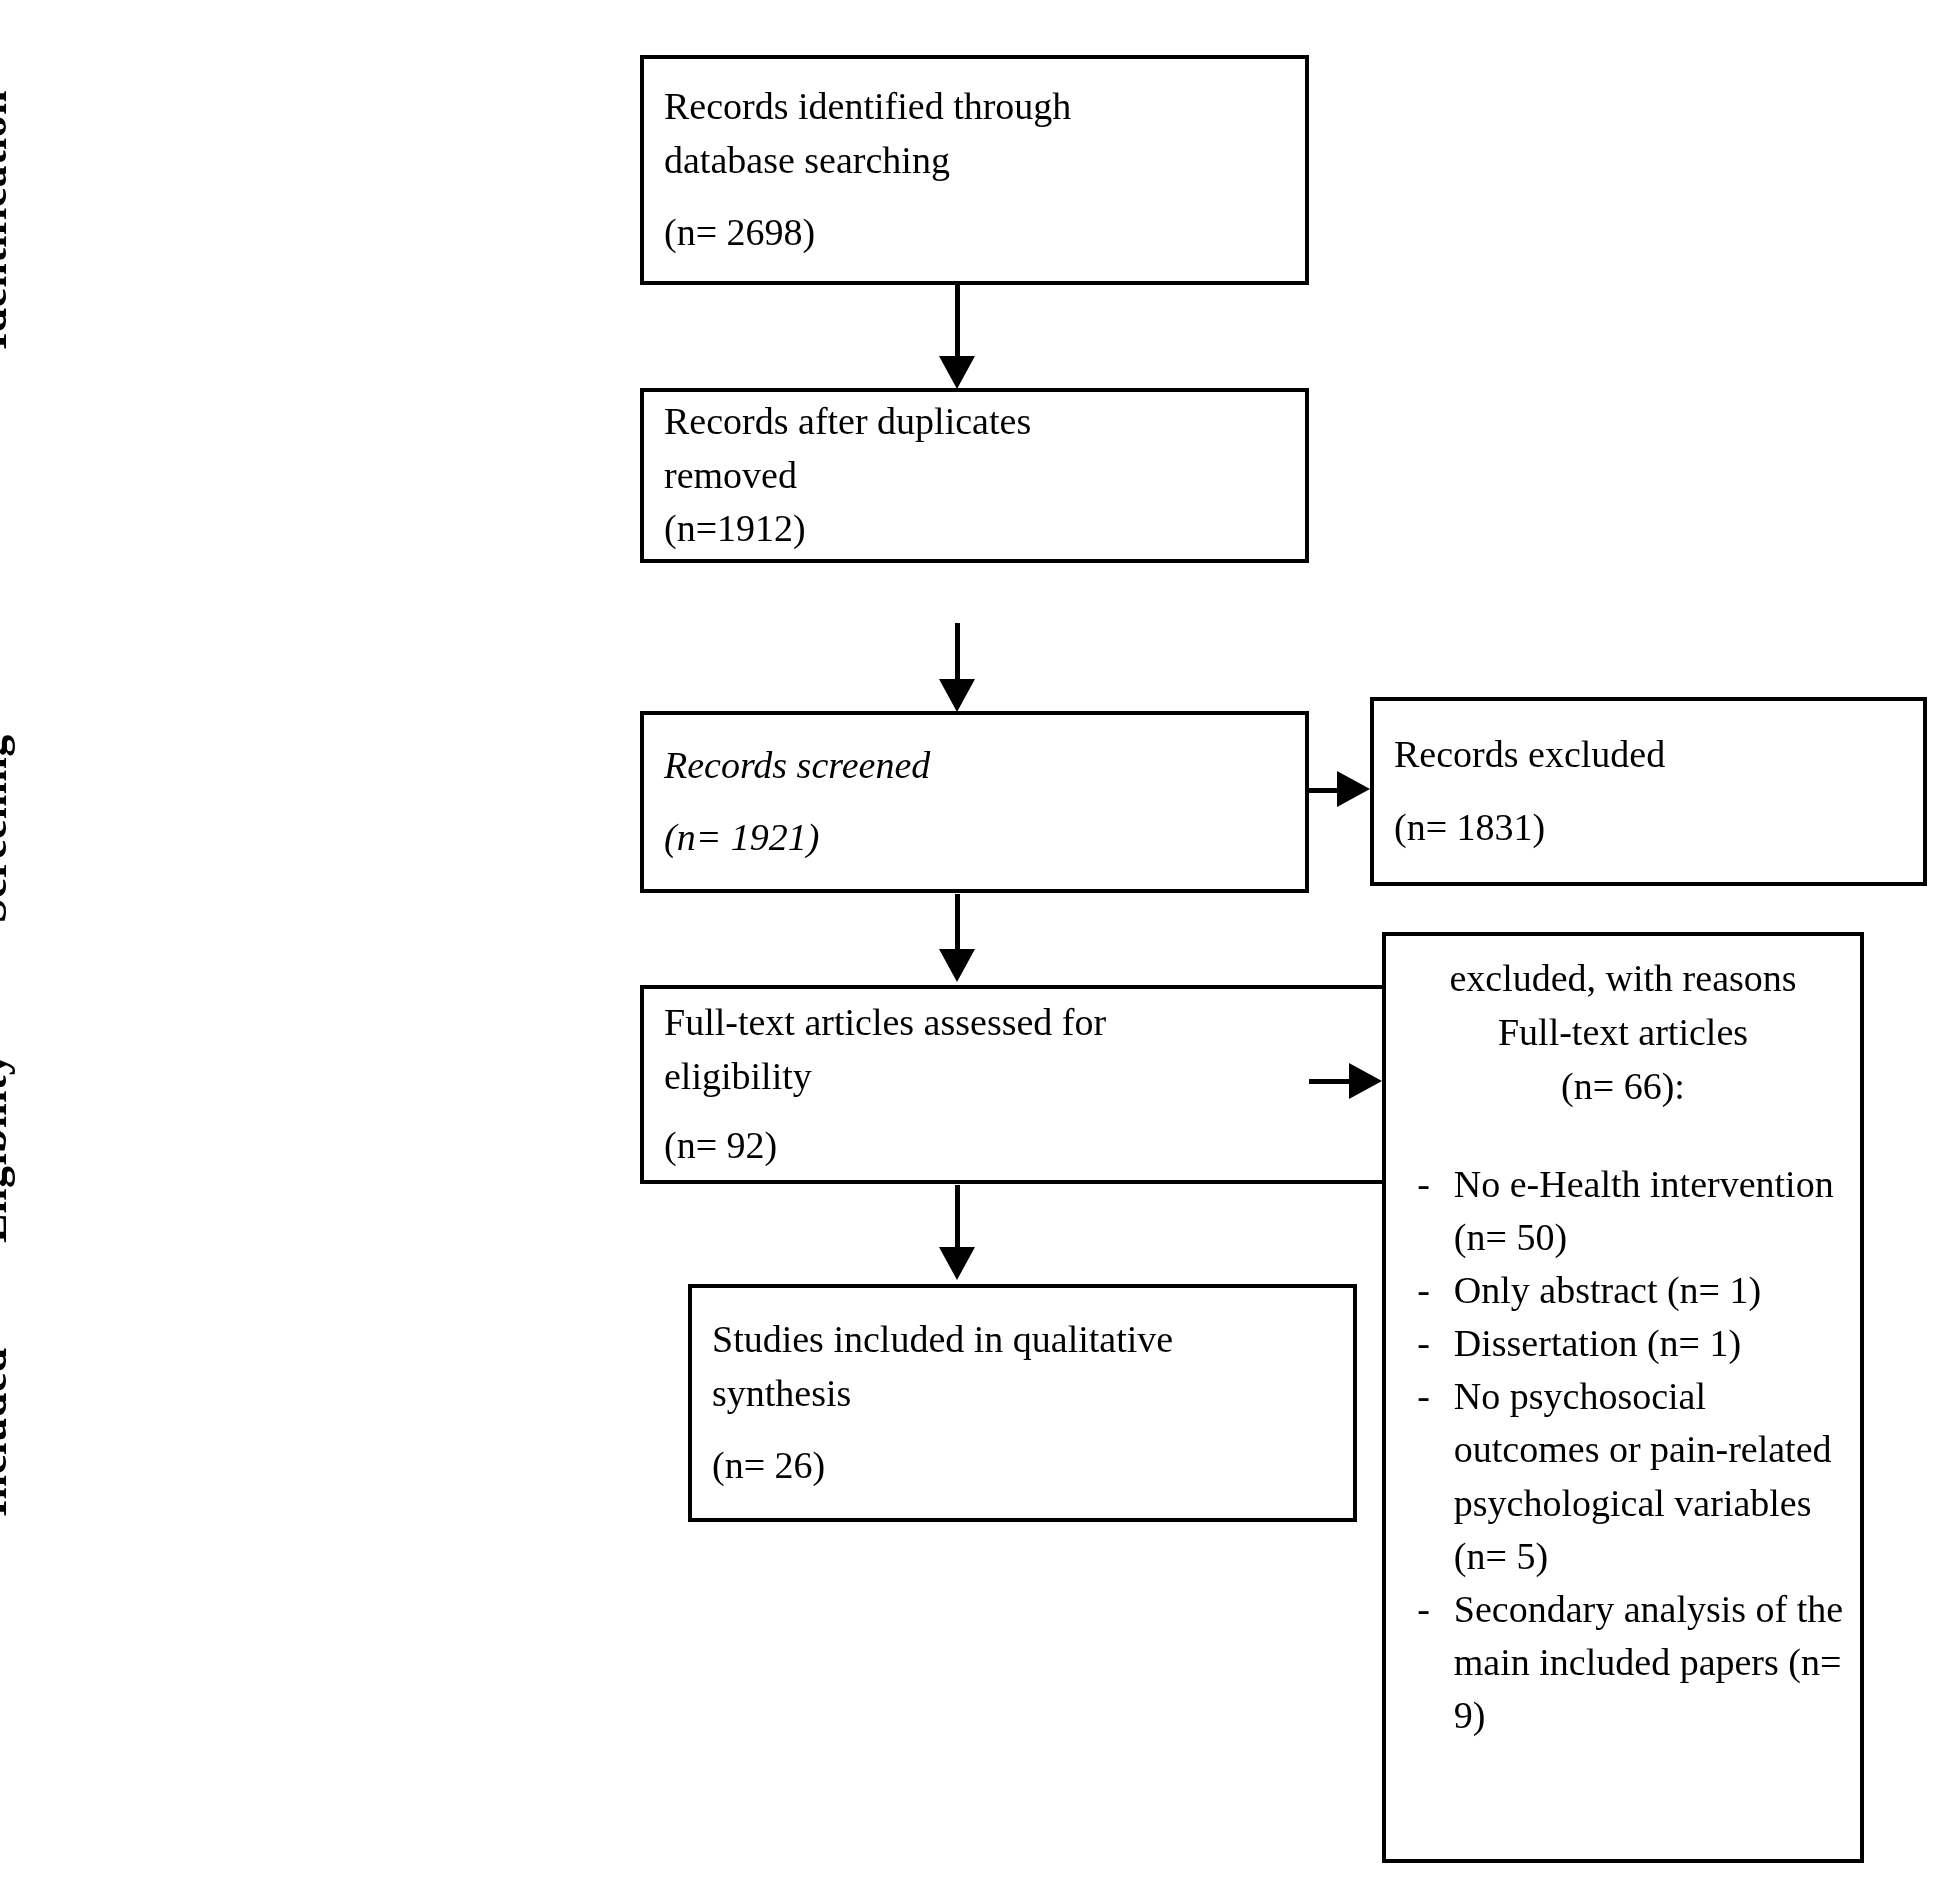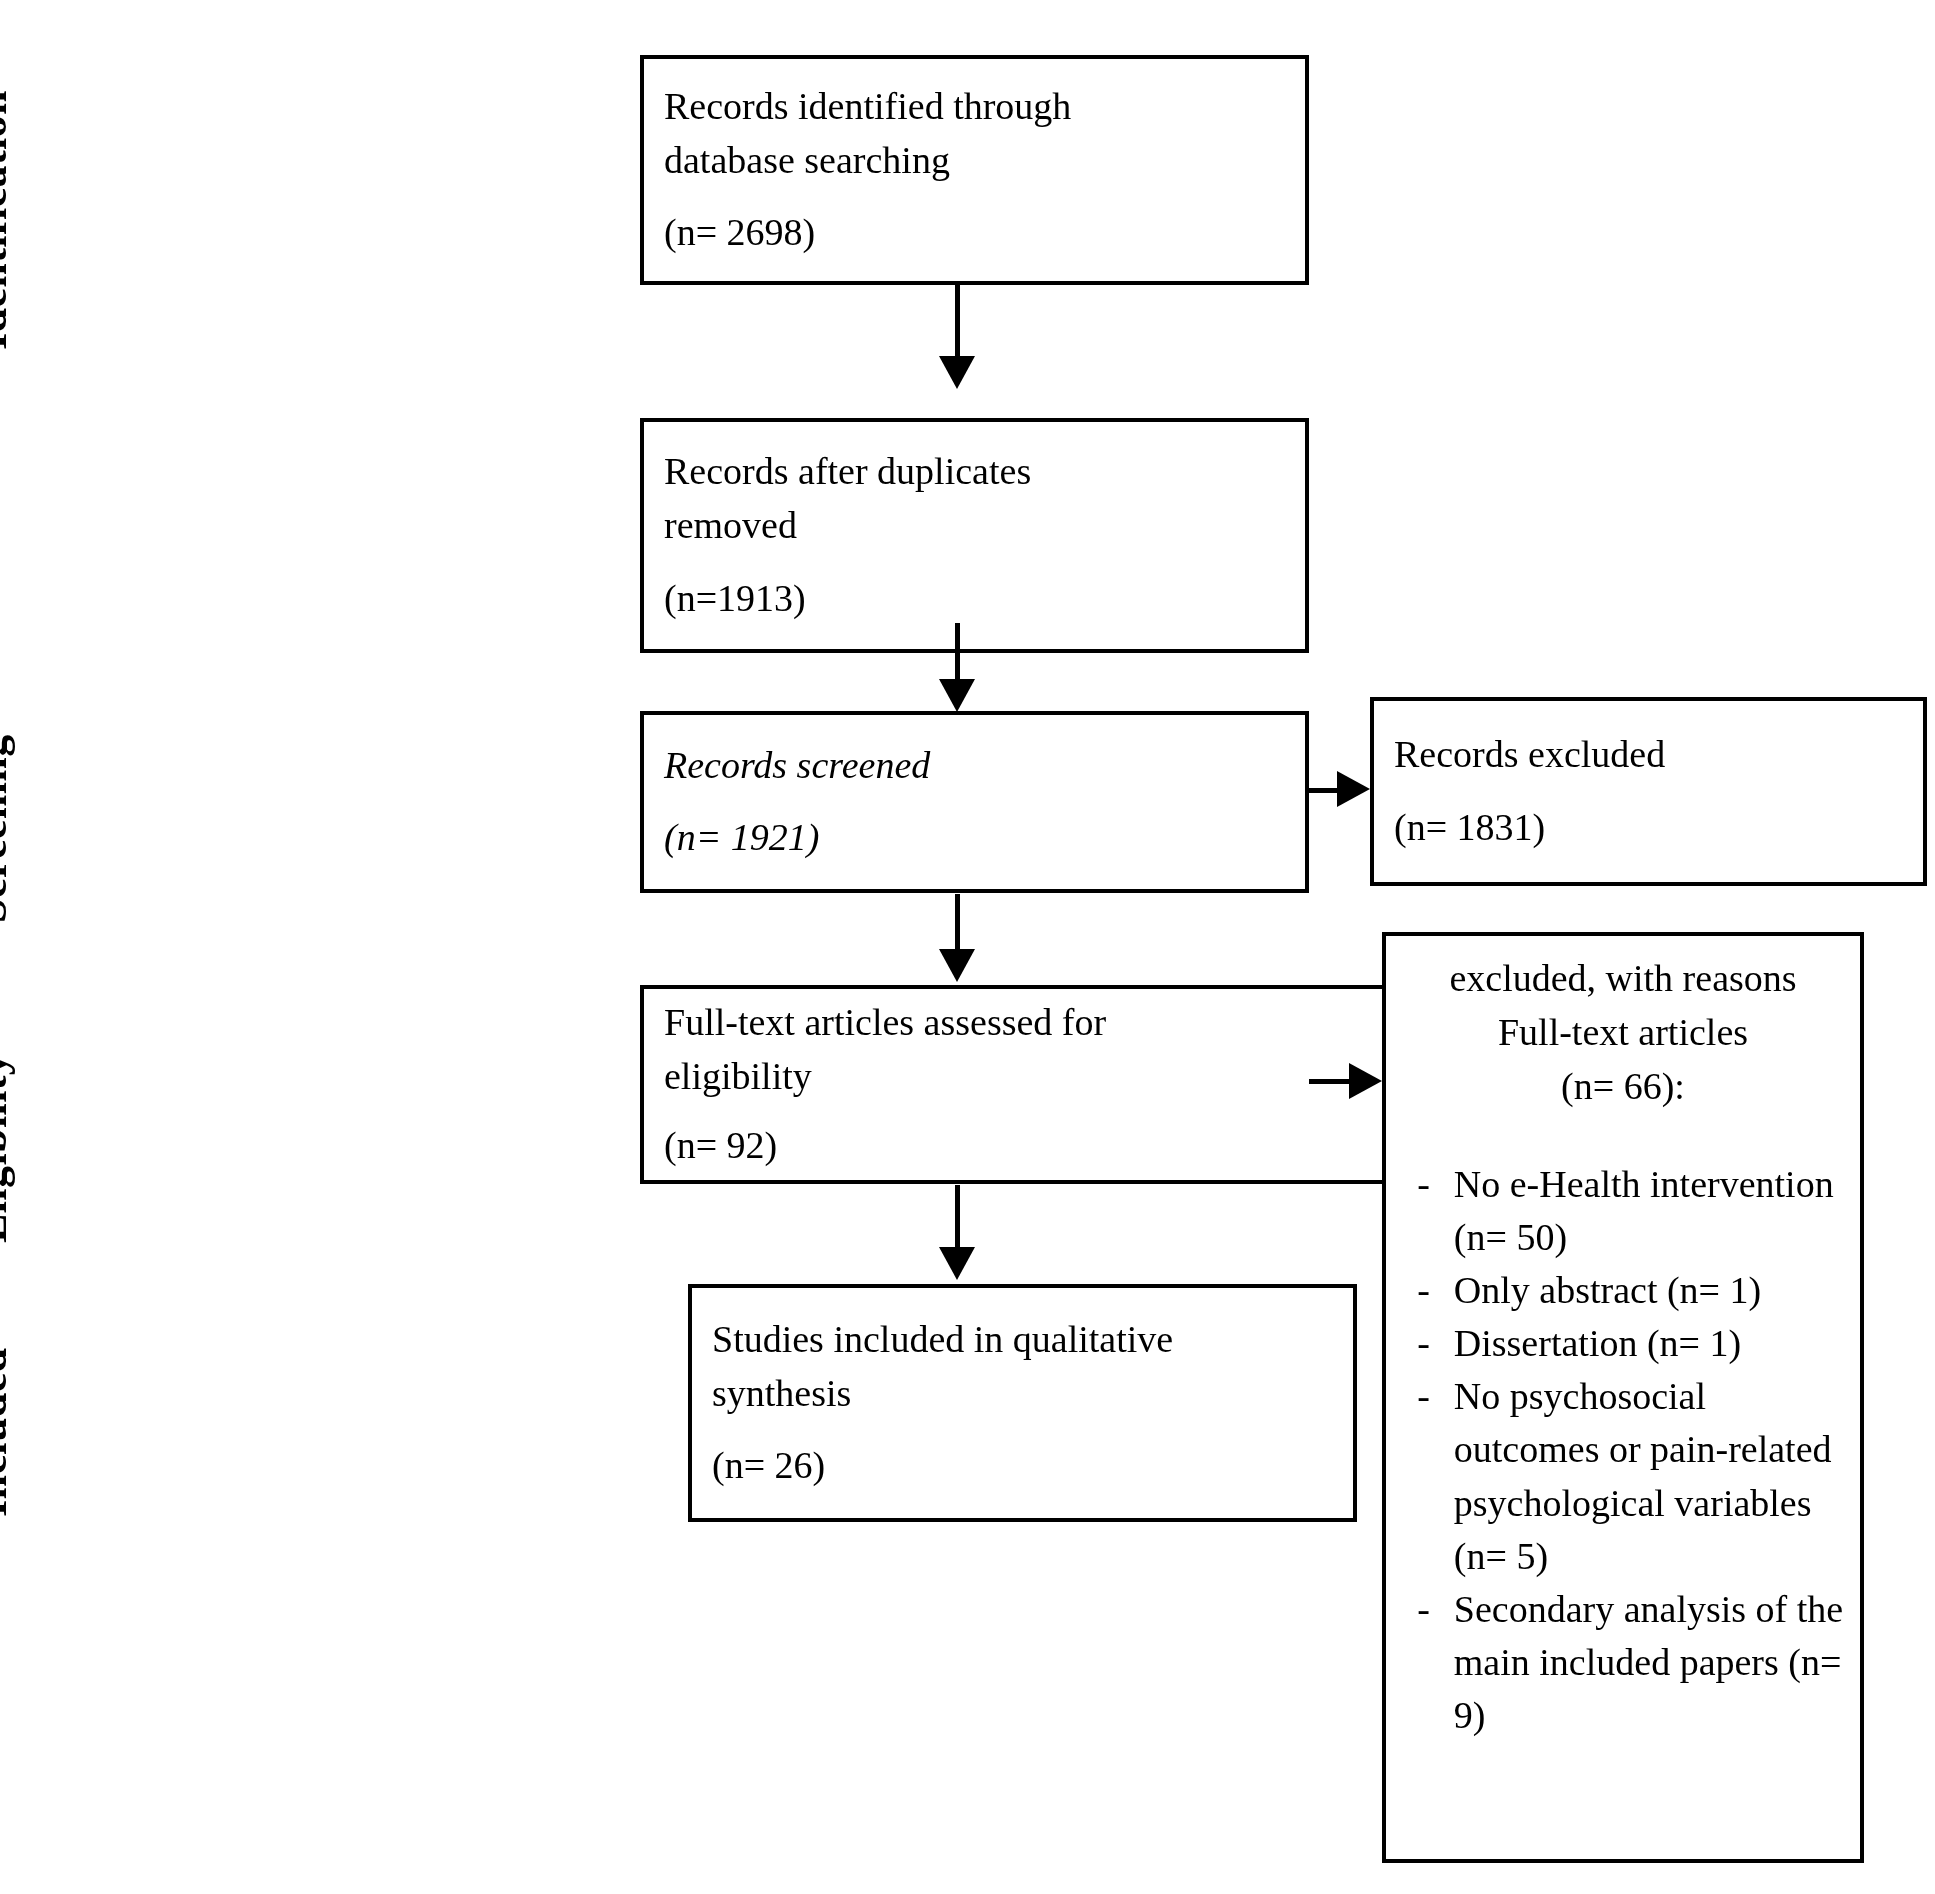--- a/index.html
+++ b/index.html
@@ -135,25 +135,25 @@
   <div class="flow-box" style="left: 640px; top: 55px; width: 669px; height: 230px;">
     <span class="line">Records identified through</span>
     <span class="line">database searching</span>
     <span class="gap"></span>
     <span class="line">(n= 2698)</span>
   </div>
 
   <div class="v-line" style="left: 955px; top: 285px; height: 74px;"></div>
   <div class="arrow-down" style="left: 939px; top: 356px;"></div>
 
-  <div class="flow-box" style="left: 640px; top: 388px; width: 669px; height: 235px; margin-top: 30px;">
+  <div class="flow-box" style="left: 640px; top: 388px; width: 669px; height: 175px;">
     <span class="line">Records after duplicates</span>
     <span class="line">removed</span>
     <span class="gap"></span>
-    <span class="line">(n=1913)</span>
+    <span class="line">(n=1912)</span>
   </div>
 
   <div class="v-line" style="left: 955px; top: 623px; height: 60px;"></div>
   <div class="arrow-down" style="left: 939px; top: 679px;"></div>
 
   <div class="flow-box" style="left: 640px; top: 711px; width: 669px; height: 182px; font-style: italic;">
     <span class="line">Records screened</span>
     <span class="gap"></span>
     <span class="line">(n= 1921)</span>
   </div>

